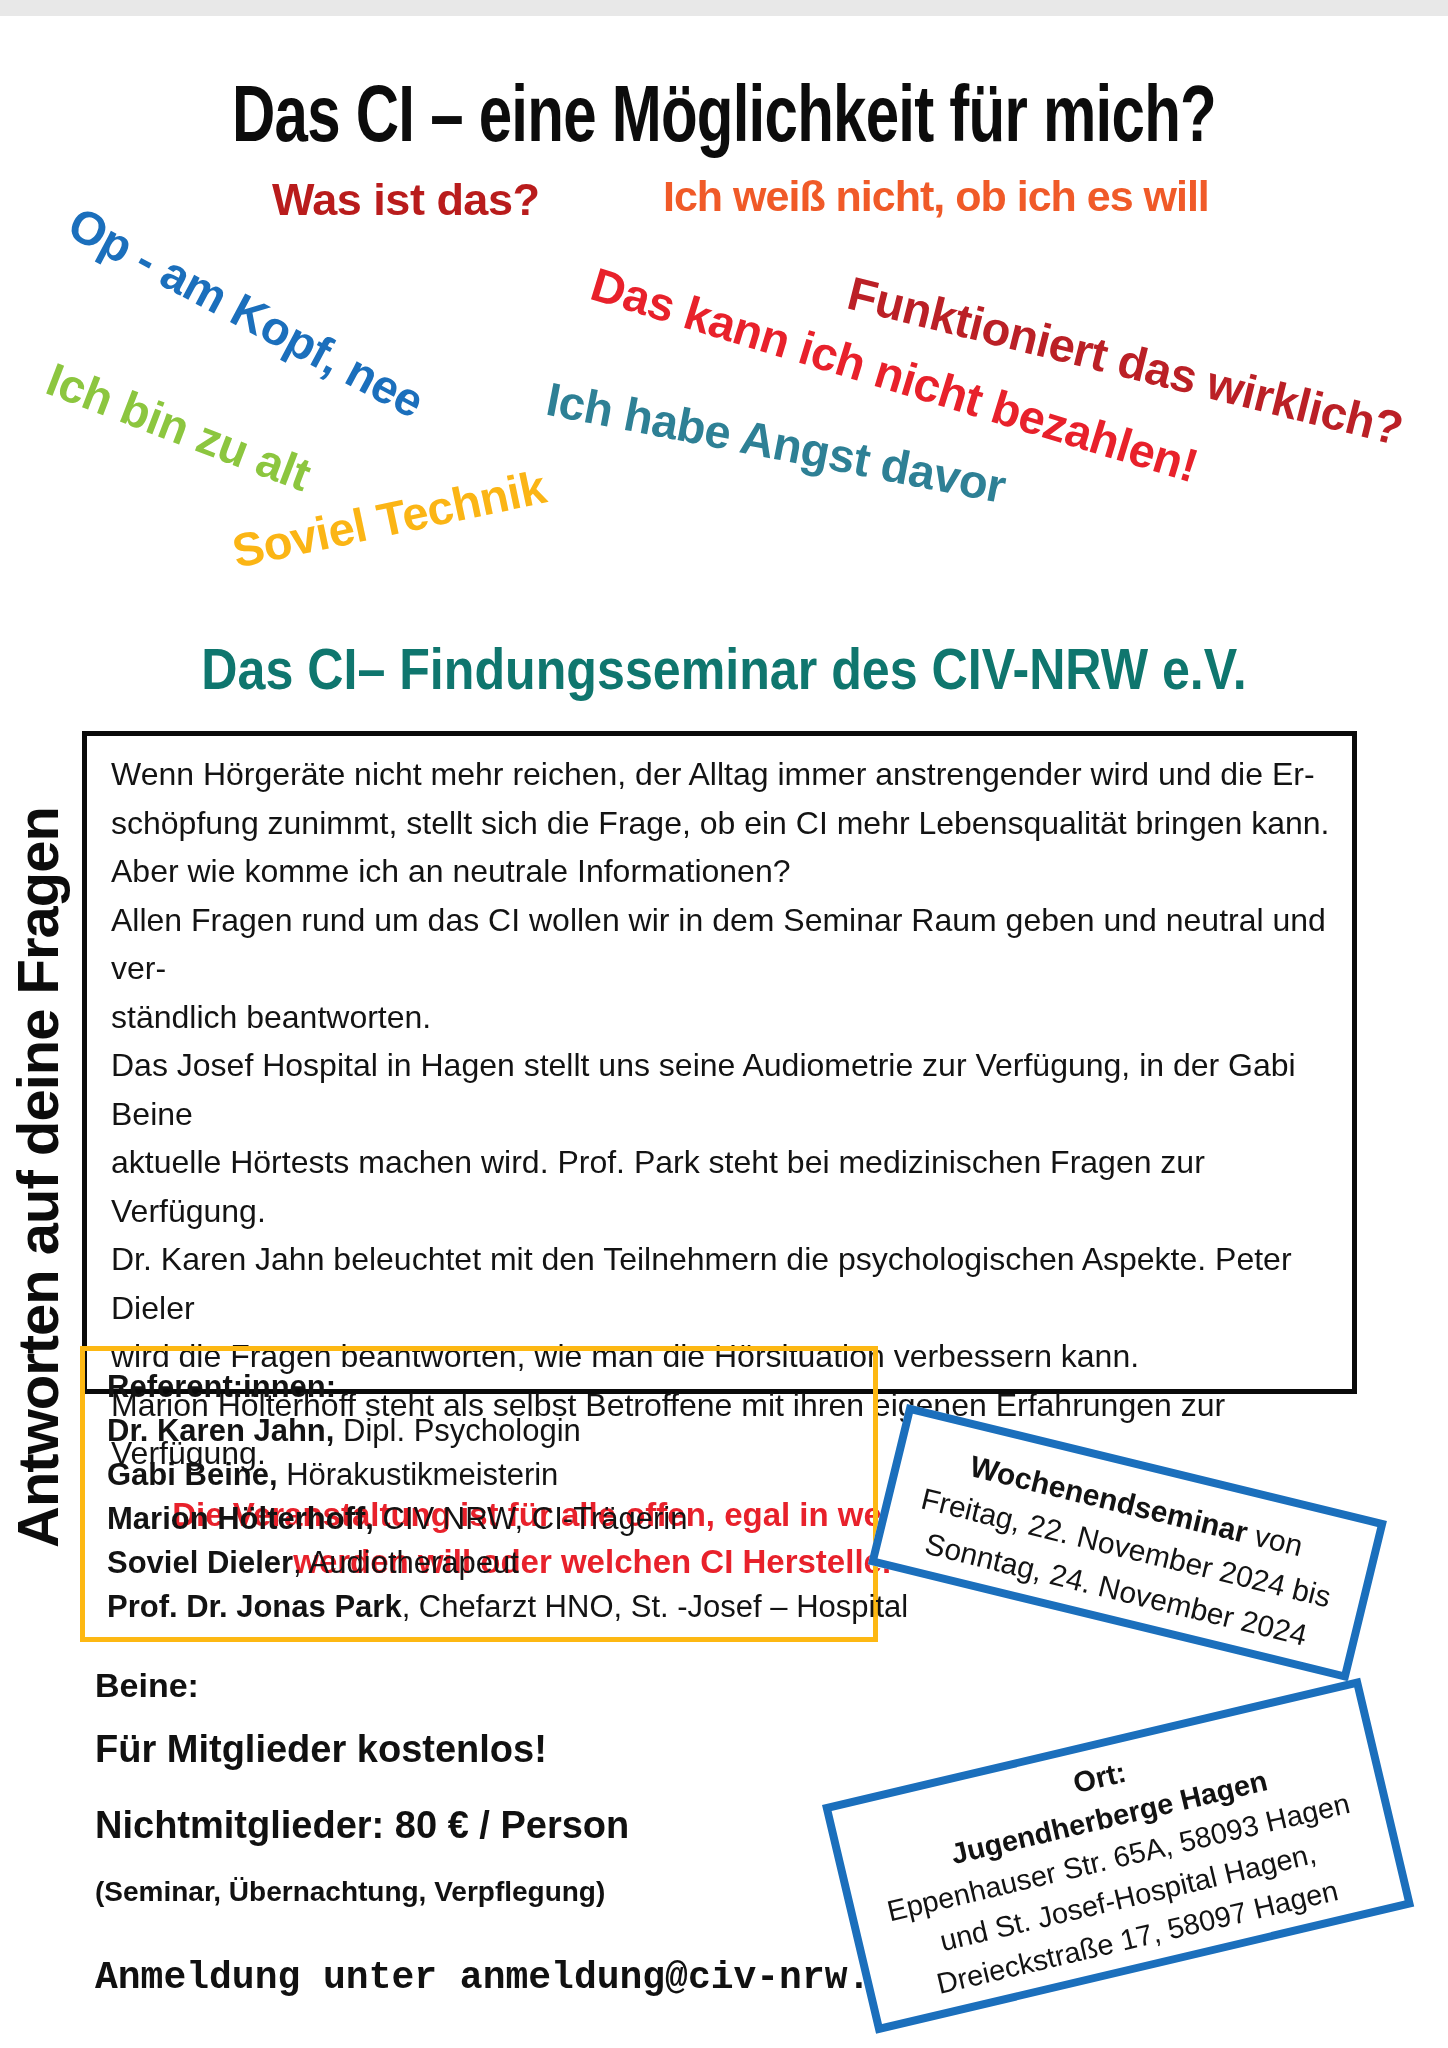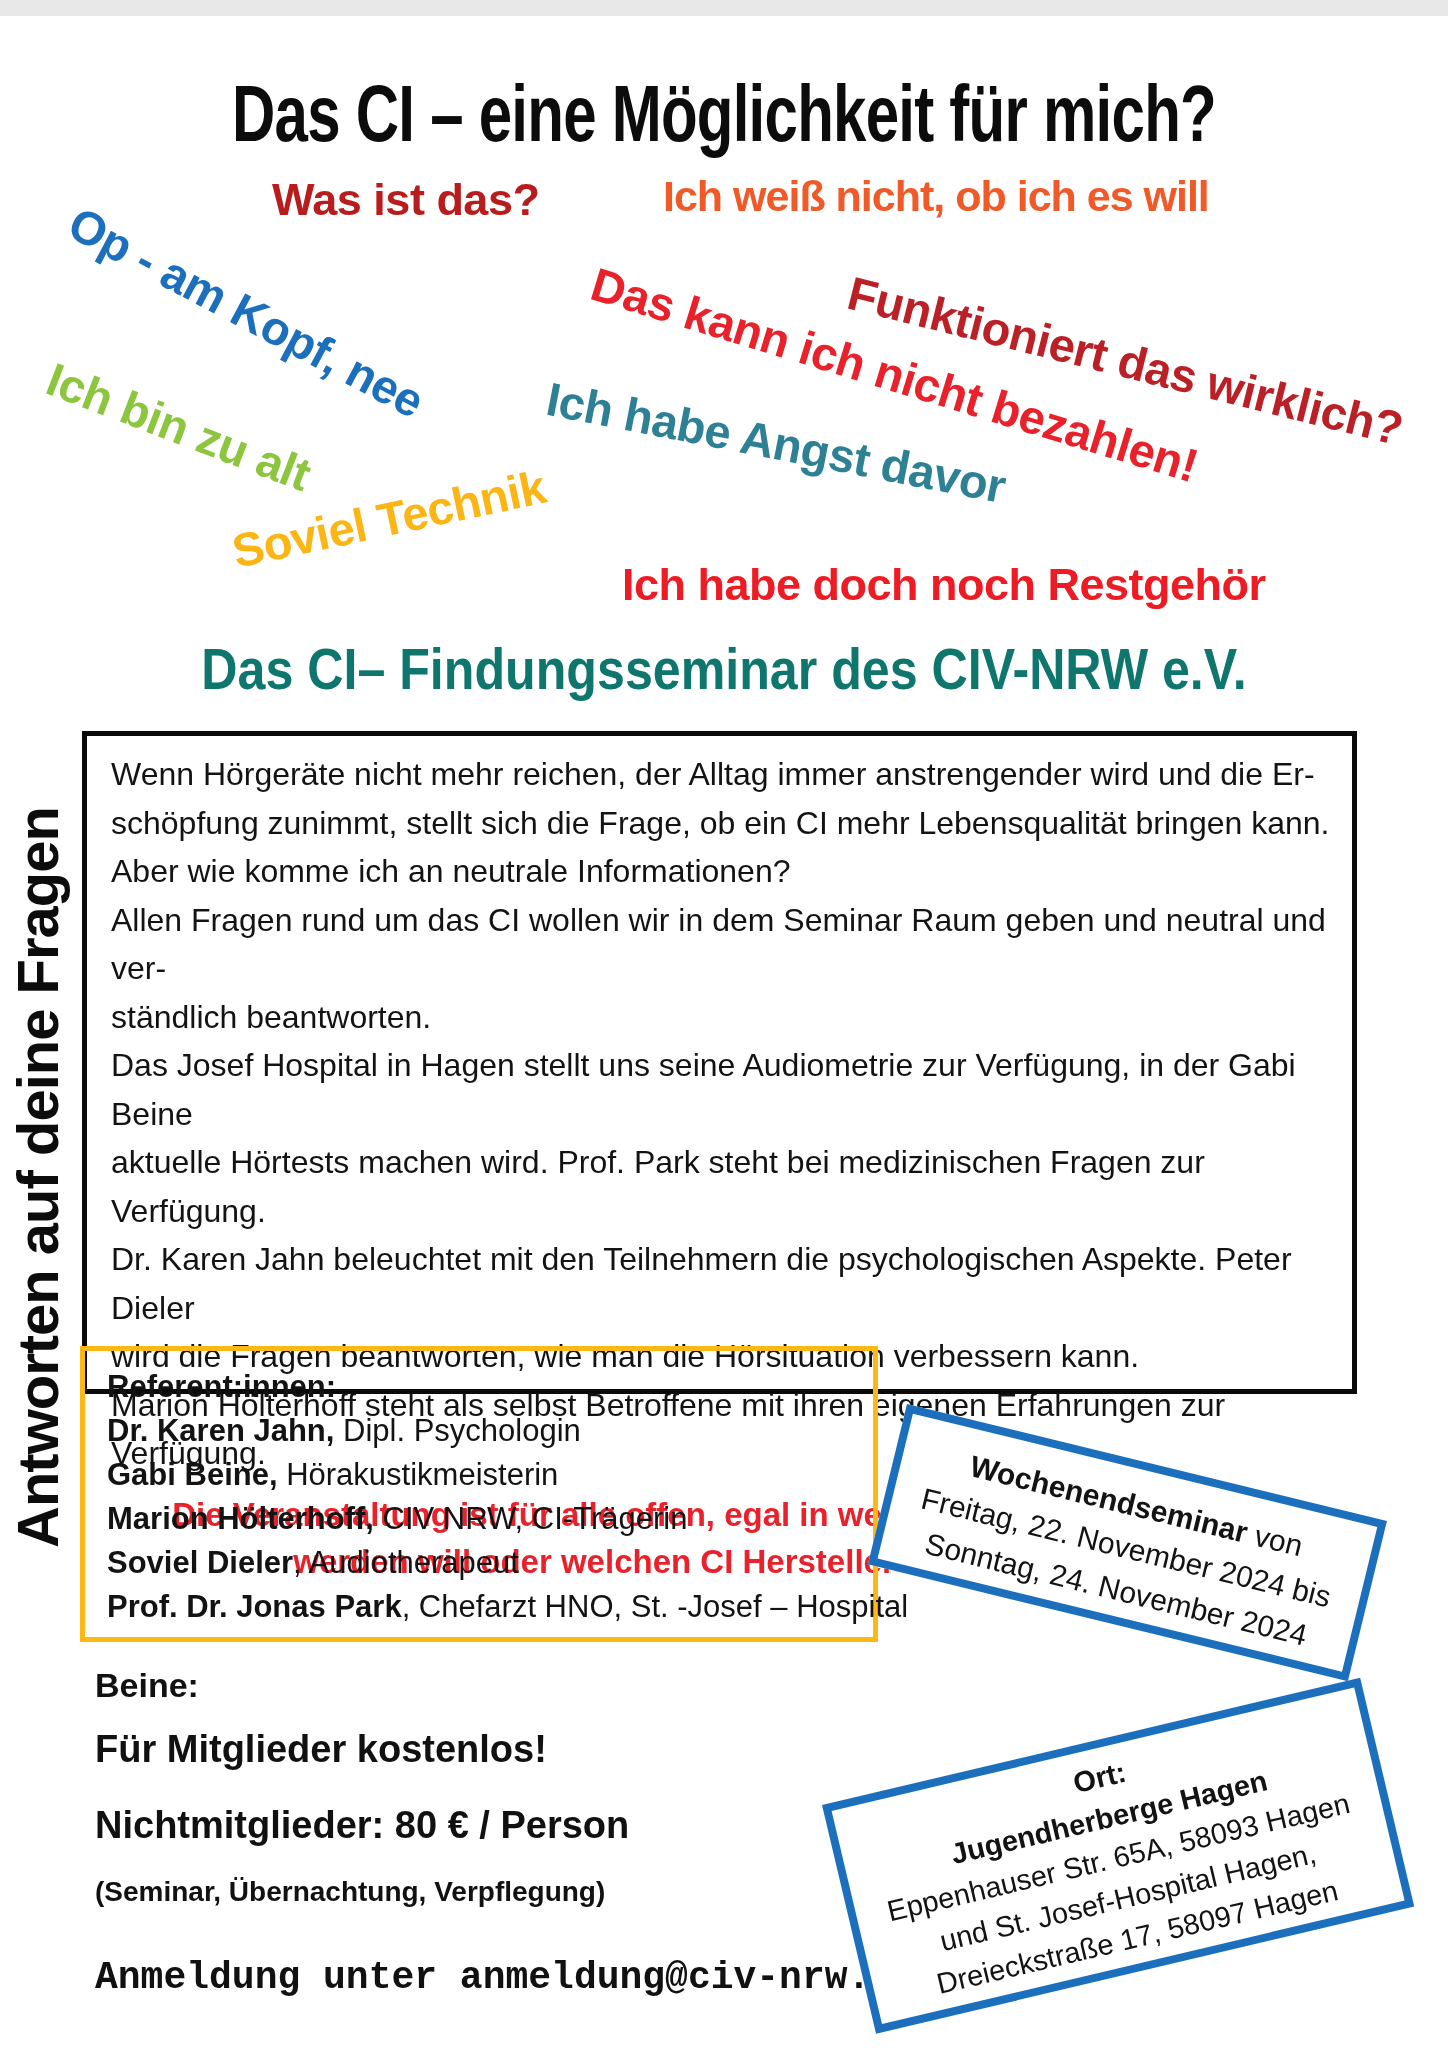--- a/index.html
+++ b/index.html
@@ -76,21 +76,20 @@
   </div>
 
   <div class="q q1">Was ist das?</div>
   <div class="q q2">Ich weiß nicht, ob ich es will</div>
   <div class="q q3">Op - am Kopf, nee</div>
   <div class="q q4">Das kann ich nicht bezahlen!</div>
   <div class="q q5">Funktioniert das wirklich?</div>
   <div class="q q6">Ich bin zu alt</div>
   <div class="q q7">Ich habe Angst davor</div>
   <div class="q q8">Soviel Technik</div>
-  <div class="q q9">Ich habe doch noch Restgehör</div>
 
   <div class="abs seminar-heading">
     <span class="squeeze">Das CI– Findungsseminar des CIV-NRW e.V.</span>
   </div>
 
   <div class="abs side-label">Antworten auf deine Fragen</div>
 
   <div class="abs intro-box">
     <div class="intro-text">Wenn Hörgeräte nicht mehr reichen, der Alltag immer anstrengender wird und die Er-
 schöpfung zunimmt, stellt sich die Frage, ob ein CI mehr Lebensqualität bringen kann.

